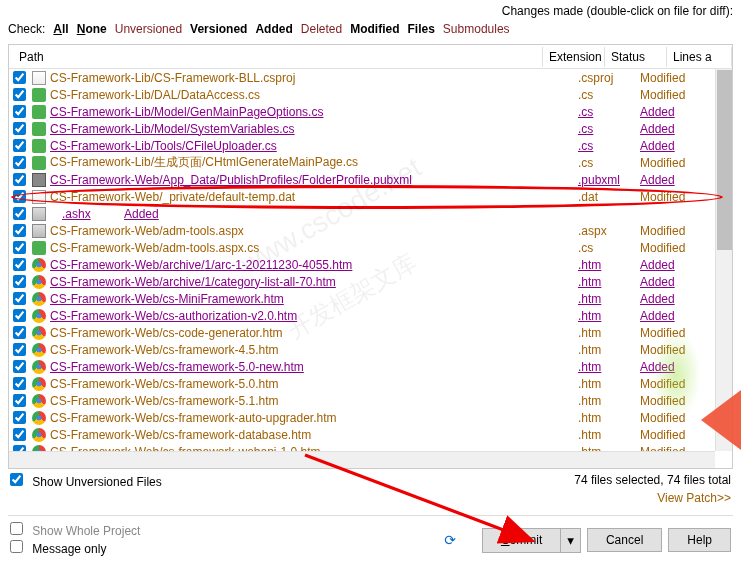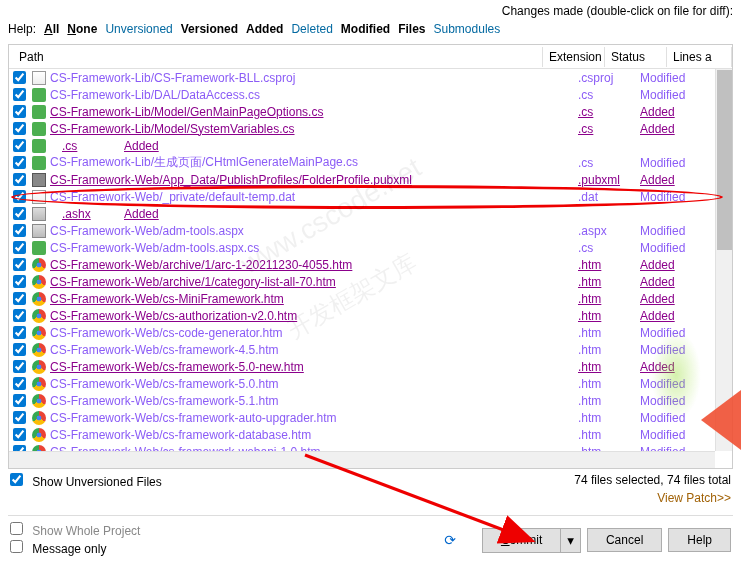--- a/index.html
+++ b/index.html
@@ -1,21 +1,21 @@
 <!DOCTYPE html>
 <html><head>
 <meta charset="utf-8">
 <style>
 * { box-sizing: border-box; margin: 0; padding: 0; }
 body { font-family: "Segoe UI", Tahoma, sans-serif; font-size: 12px; background: #fff; width: 741px; height: 577px; position: relative; overflow: hidden; }
 .header { padding: 4px 8px; }
 .header-title { color: #000; margin-bottom: 4px; text-align: right; }
 .check-row { display: flex; gap: 8px; align-items: baseline; margin-bottom: 4px; }
 .check-label { color: #000; }
-.check-opt { color: #0369a1; cursor: pointer; }
+.check-opt { color: #7f1d1d; cursor: pointer; }
 .check-opt.active { color: #000; font-weight: bold; }
 .check-opt u { text-decoration: underline; }
 .table-wrap { border: 1px solid #ccc; margin: 0 8px; height: 425px; overflow: hidden; position: relative; background: #fff; }
 .table-head { display: flex; background: #fff; border-bottom: 1px solid #e0e0e0; height: 24px; align-items: center; font-weight: normal; }
 .th { padding: 3px 6px; border-right: 1px solid #e0e0e0; }
 .th-path { width: 534px; padding-left: 10px; }
 .th-ext { width: 62px; }
 .th-status { width: 62px; }
 .th-lines { flex: 1; }
 .table-body { overflow-y: auto; height: 382px; }
@@ -24,21 +24,21 @@
 .icon { width: 14px; height: 14px; margin-right: 4px; display: inline-block; flex-shrink: 0; }
 .icon-file { background: linear-gradient(#fff, #eee); border: 1px solid #999; }
 .icon-cs { background: #4CAF50; border-radius: 2px; }
 .icon-xml { background: #888; border: 1px solid #555; }
 .icon-prop { background: linear-gradient(#ddd,#bbb); border: 1px solid #888; }
 .icon-chrome { background: radial-gradient(circle at 50% 50%, #4285f4 25%, transparent 26%), conic-gradient(#ea4335 0 120deg, #fbbc05 120deg 240deg, #34a853 240deg 360deg); border-radius: 50%; }
 .path-cell { width: 516px; overflow: hidden; white-space: nowrap; }
 .ext-cell { width: 62px; margin-left: 12px; }
 .status-cell { width: 62px; }
 .purple { color: #8B008B; text-decoration: underline; }
-.blue { color: #8b5cf6; }
+.blue { color: #a16207; }
 .highlight-ring { position: absolute; border: 3px solid #EE0000; border-radius: 50% / 50%; pointer-events: none; }
 .scroll-h { height: 17px; background: #f0f0f0; border-top: 1px solid #e0e0e0; position: absolute; bottom: 0; left: 0; right: 17px; }
 .scroll-v { width: 17px; background: #f0f0f0; border-left: 1px solid #e0e0e0; position: absolute; top: 24px; right: 0; bottom: 17px; }
 .scroll-thumb-v { background: #c0c0c0; width: 15px; margin: 1px; height: 180px; }
 .footer-opts { padding: 4px 10px; display: flex; justify-content: space-between; align-items: flex-start; }
 .footer-left label { display: block; margin-bottom: 2px; cursor: pointer; }
 .footer-right { text-align: right; }
 .status-text { color: #000; margin-bottom: 4px; }
 .link { color: #a16207; cursor: pointer; }
 .divider { border-top: 1px solid #ddd; margin: 6px 8px 0; }
@@ -54,21 +54,21 @@
 .watermark { position: absolute; color: rgba(0,0,0,0.06); font-size: 28px; transform: rotate(-30deg); pointer-events: none; z-index: 5; }
 .git-logo { position: absolute; right: 0; top: 390px; width: 40px; height: 60px; background: #F05033; clip-path: polygon(100% 0, 100% 100%, 0 50%); opacity: 0.9; }
 .git-accent { position: absolute; right: 40px; top: 330px; width: 50px; height: 90px; background: radial-gradient(ellipse, rgba(150,220,50,0.4), transparent 70%); }
 </style>
 </head>
 <body>
 
 <div class="header">
   <div class="header-title">Changes made (double-click on file for diff):</div>
   <div class="check-row">
-    <span class="check-label">Help:</span>
+    <span class="check-label">Check:</span>
     <span class="check-opt active"><u>A</u>ll</span>
     <span class="check-opt active"><u>N</u>one</span>
     <span class="check-opt">Unversioned</span>
     <span class="check-opt active">Versioned</span>
     <span class="check-opt active">Added</span>
     <span class="check-opt">Deleted</span>
     <span class="check-opt active">Modified</span>
     <span class="check-opt active">Files</span>
     <span class="check-opt">Submodules</span>
   </div>
@@ -106,20 +106,21 @@
       <div class="row">
     <input type="checkbox" class="cb" checked="" style="">
     <span class="icon icon-cs"></span>
     <span class="path-cell purple">CS-Framework-Lib/Model/SystemVariables.cs</span>
     <span class="ext-cell purple">.cs</span>
     <span class="status-cell purple">Added</span>
       </div>
       <div class="row">
     <input type="checkbox" class="cb" checked="" style="">
     <span class="icon icon-cs"></span>
+    <span class="path-cell purple">CS-Framework-Lib/Tools/CFileUploader.cs</span>
     <span class="ext-cell purple">.cs</span>
     <span class="status-cell purple">Added</span>
       </div>
       <div class="row">
     <input type="checkbox" class="cb" checked="" style="">
     <span class="icon icon-cs"></span>
     <span class="path-cell blue">CS-Framework-Lib/生成页面/CHtmlGenerateMainPage.cs</span>
     <span class="ext-cell blue">.cs</span>
     <span class="status-cell blue">Modified</span>
       </div>

